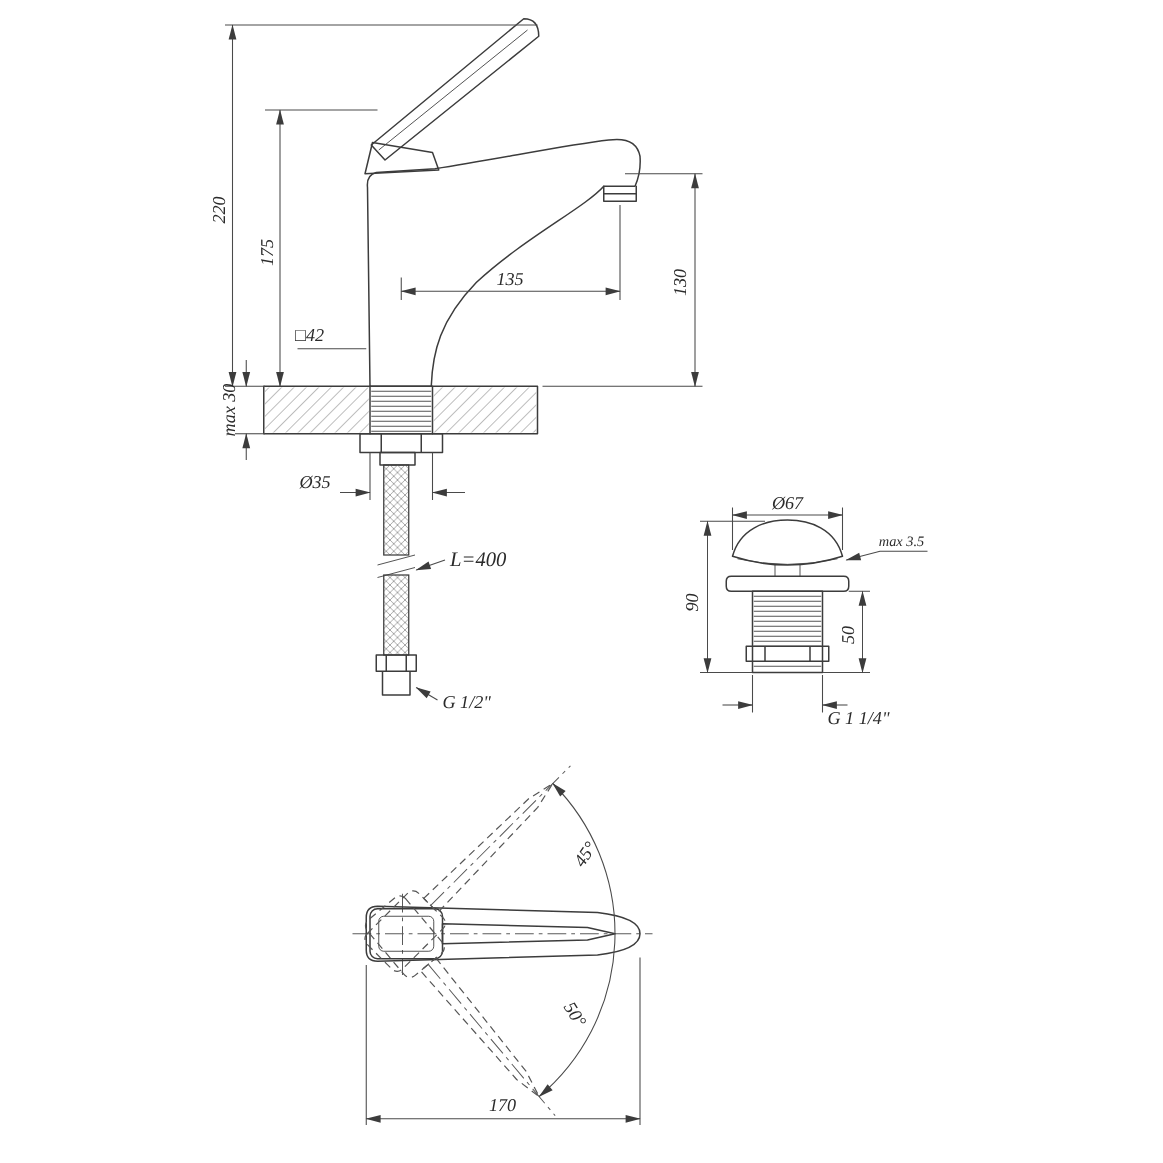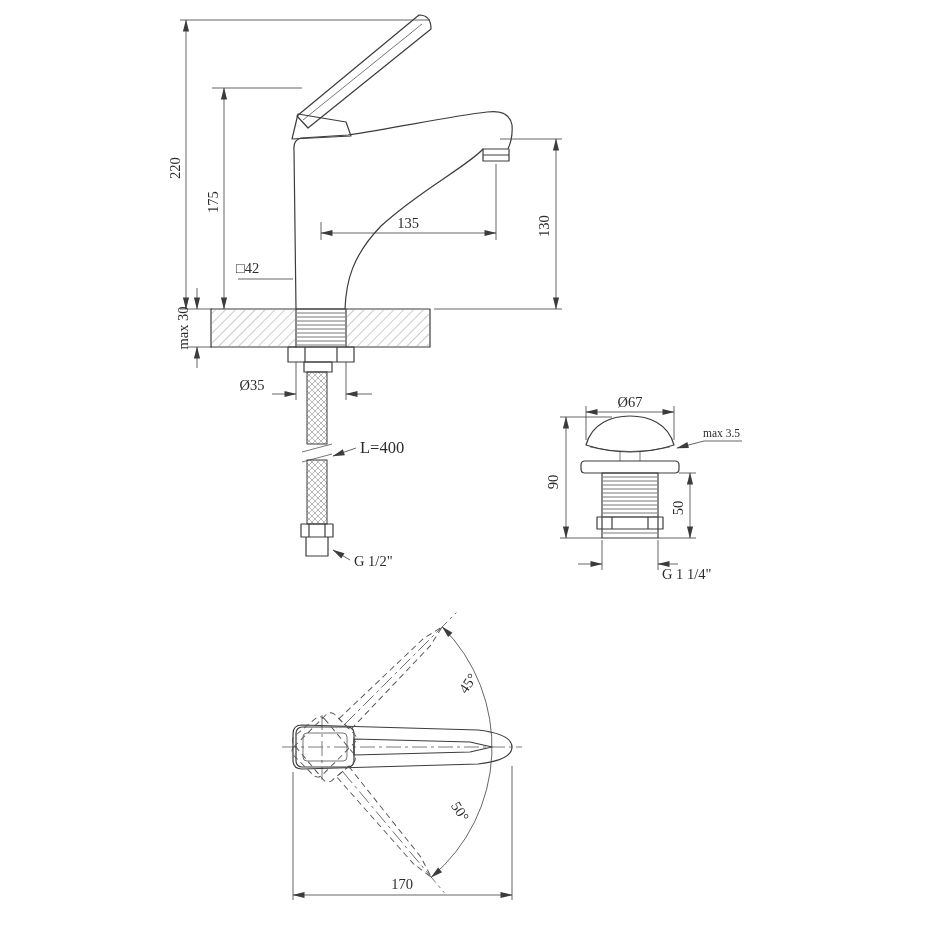--- a/index.html
+++ b/index.html
@@ -1,17 +1,17 @@
 <!DOCTYPE html>
 <html><head>
 <meta charset="utf-8">
 <style>
   html,body{margin:0;padding:0;background:#ffffff;}
   body{width:930px;height:930px;overflow:hidden;}
-  .canvas{width:930px;height:930px;position:relative;background:#fff;}
+  .canvas{width:930px;height:930px;position:relative;background:#fff;font-style:italic;}
   svg{display:block;}
   svg text{
     font-family:"Liberation Serif","DejaVu Serif",serif;
     font-size:14.5px;
     fill:#2b2b2b;
   }
   .lbl-lg{font-size:16.5px;}
   .lbl-sm{font-size:11.5px;}
   .outline{fill:none;stroke:#3c3c3c;stroke-width:1.2;stroke-linejoin:round;stroke-linecap:round;}
   .thin{fill:none;stroke:#3c3c3c;stroke-width:0.7;}

